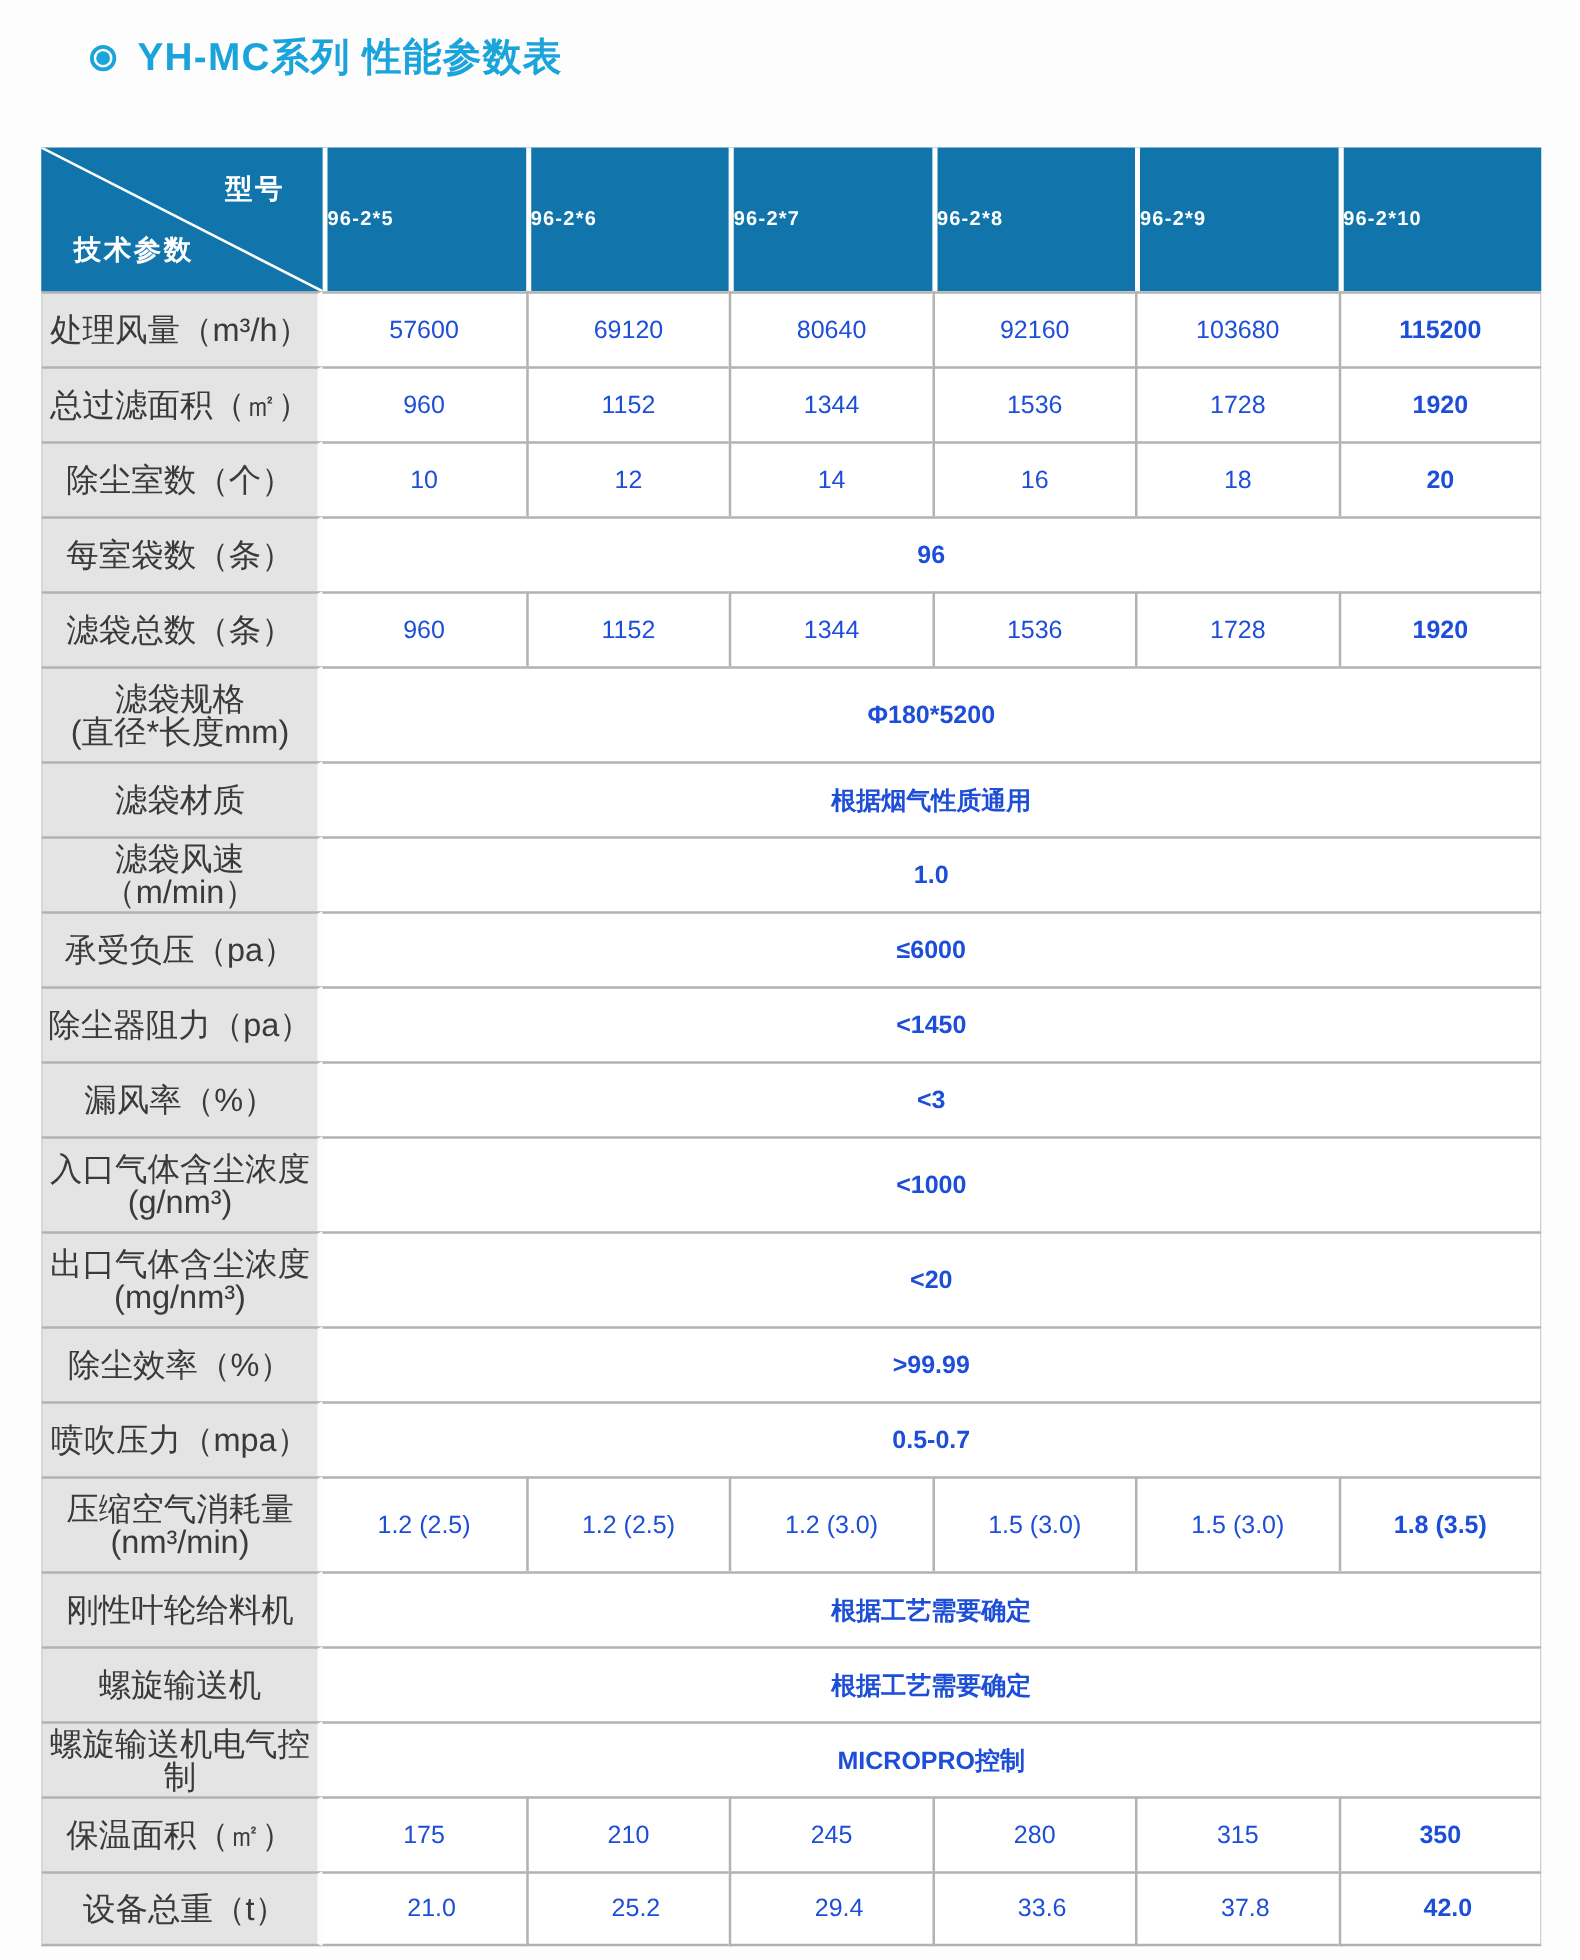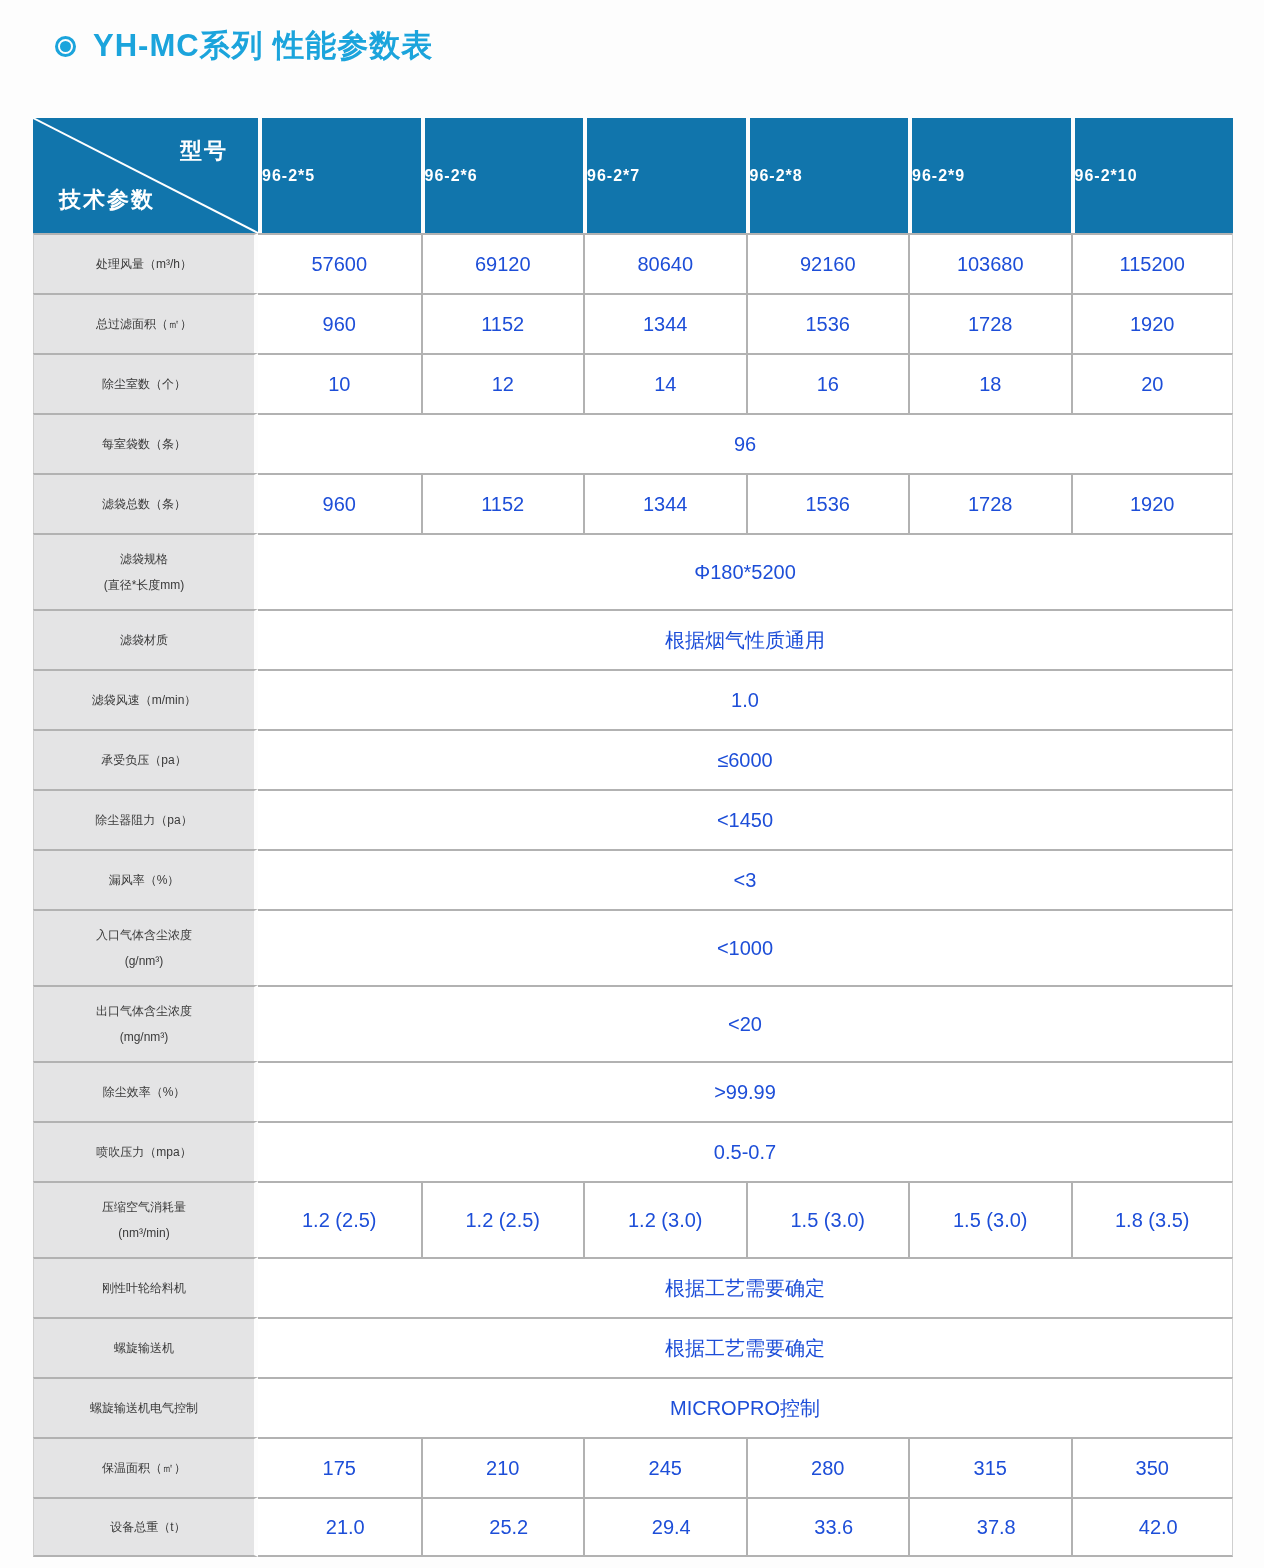--- a/index.html
+++ b/index.html
@@ -14,21 +14,21 @@
   html,body{margin:0;padding:0;}
   body{
     width:1264px;height:1568px;
     background:#FDFDFD;
     font-family:"Liberation Sans","DejaVu Sans",sans-serif;
     color:var(--c-text);
   }
   
   .title-bar{
     display:flex;align-items:center;gap:17px;
-    padding:26px 0 0 55px;height:66px;
+    padding:26px 0 0 55px;height:66px;margin-left:17px;
   }
   .bullet{
     width:21px;height:21px;border:3px solid var(--c-title);
     border-radius:50%;display:inline-flex;align-items:center;justify-content:center;
     flex:0 0 auto;
   }
   .bullet .dot{width:11px;height:11px;border-radius:50%;background:var(--c-title);}
   .page-title{
     color:var(--c-title);font-size:31px;font-weight:bold;letter-spacing:1px;
   }
@@ -48,35 +48,35 @@
   thead th.model{font-size:16px;letter-spacing:1px;border-left:4px solid #FDFDFD;}
   thead th.corner{position:relative;}
   .corner svg{position:absolute;left:0;top:0;width:100%;height:100%;}
   .corner .ctext{position:absolute;font-size:22px;font-weight:bold;color:#fff;letter-spacing:2px;}
   .corner .top-right{top:18px;right:30px;}
   .corner .bottom-left{bottom:18px;left:26px;}
   tbody tr{height:60px;}
   tbody tr.tall{height:76px;}
   tbody th.rowlabel{
     background:var(--c-label-bg);
-    font-weight:normal;font-size:12px;color:#3A3A3A;
+    font-weight:normal;font-size:26px;color:#3A3A3A;
     text-align:center;vertical-align:middle;
     border-top:2px solid var(--c-border);
     border-right:4px solid #FDFDFD;
     border-left:1px solid var(--c-edge);
     padding:0 4px;line-height:26px;
   }
   tbody th.rowlabel .lline{display:block;}
   tbody td{
     font-size:20px;color:#1d4ed8;text-align:center;vertical-align:middle;
     border-top:2px solid var(--c-border);
     background:#fff;padding:0;
   }
   tbody td + td{border-left:2px solid var(--c-border);}
-  tbody td:last-child{border-right:1px solid var(--c-edge);}
+  tbody td:last-child{border-right:1px solid var(--c-edge);font-weight:bold;}
   tbody tr:last-child td,
   tbody tr:last-child th.rowlabel{border-bottom:2px solid var(--c-border);padding-left:12px;}
 </style>
 </head>
 <body>
 
 <div class="title-bar">
   <span class="bullet">
       <span class="dot"></span>
     </span>

